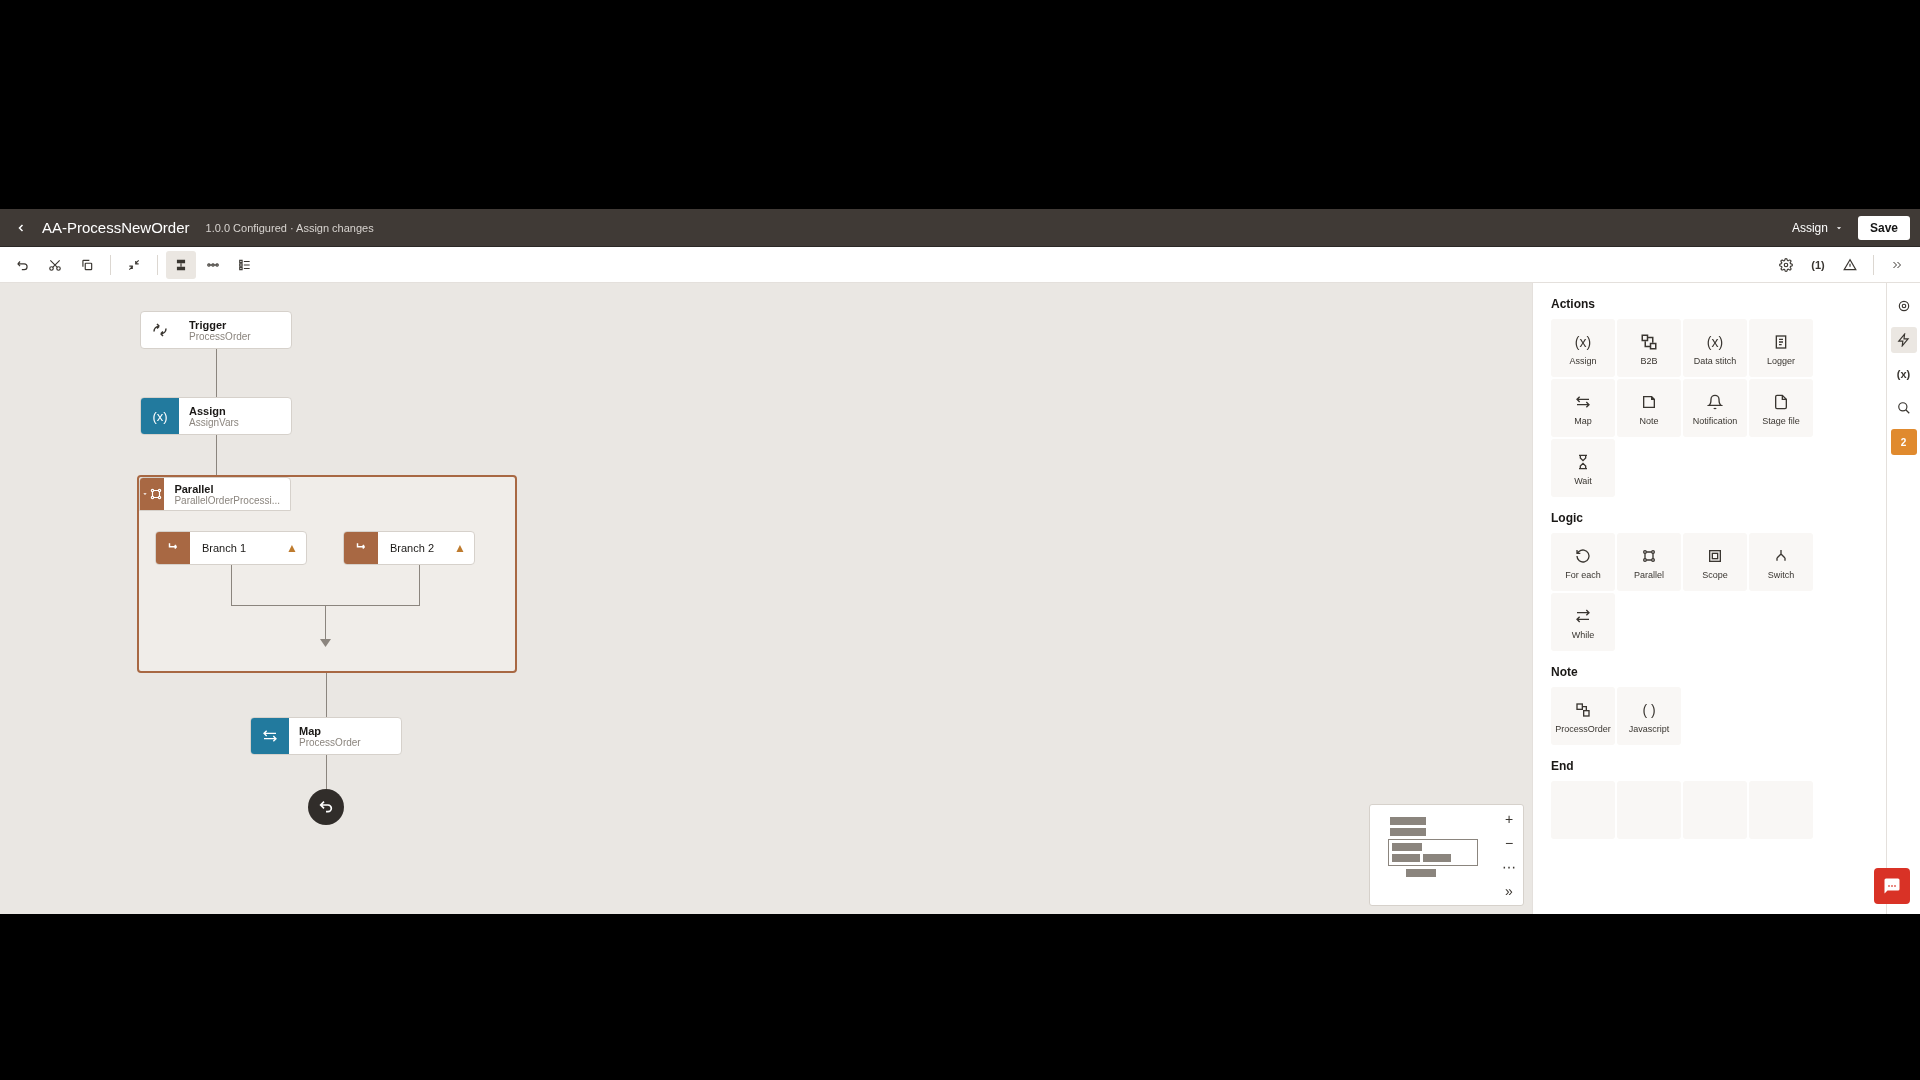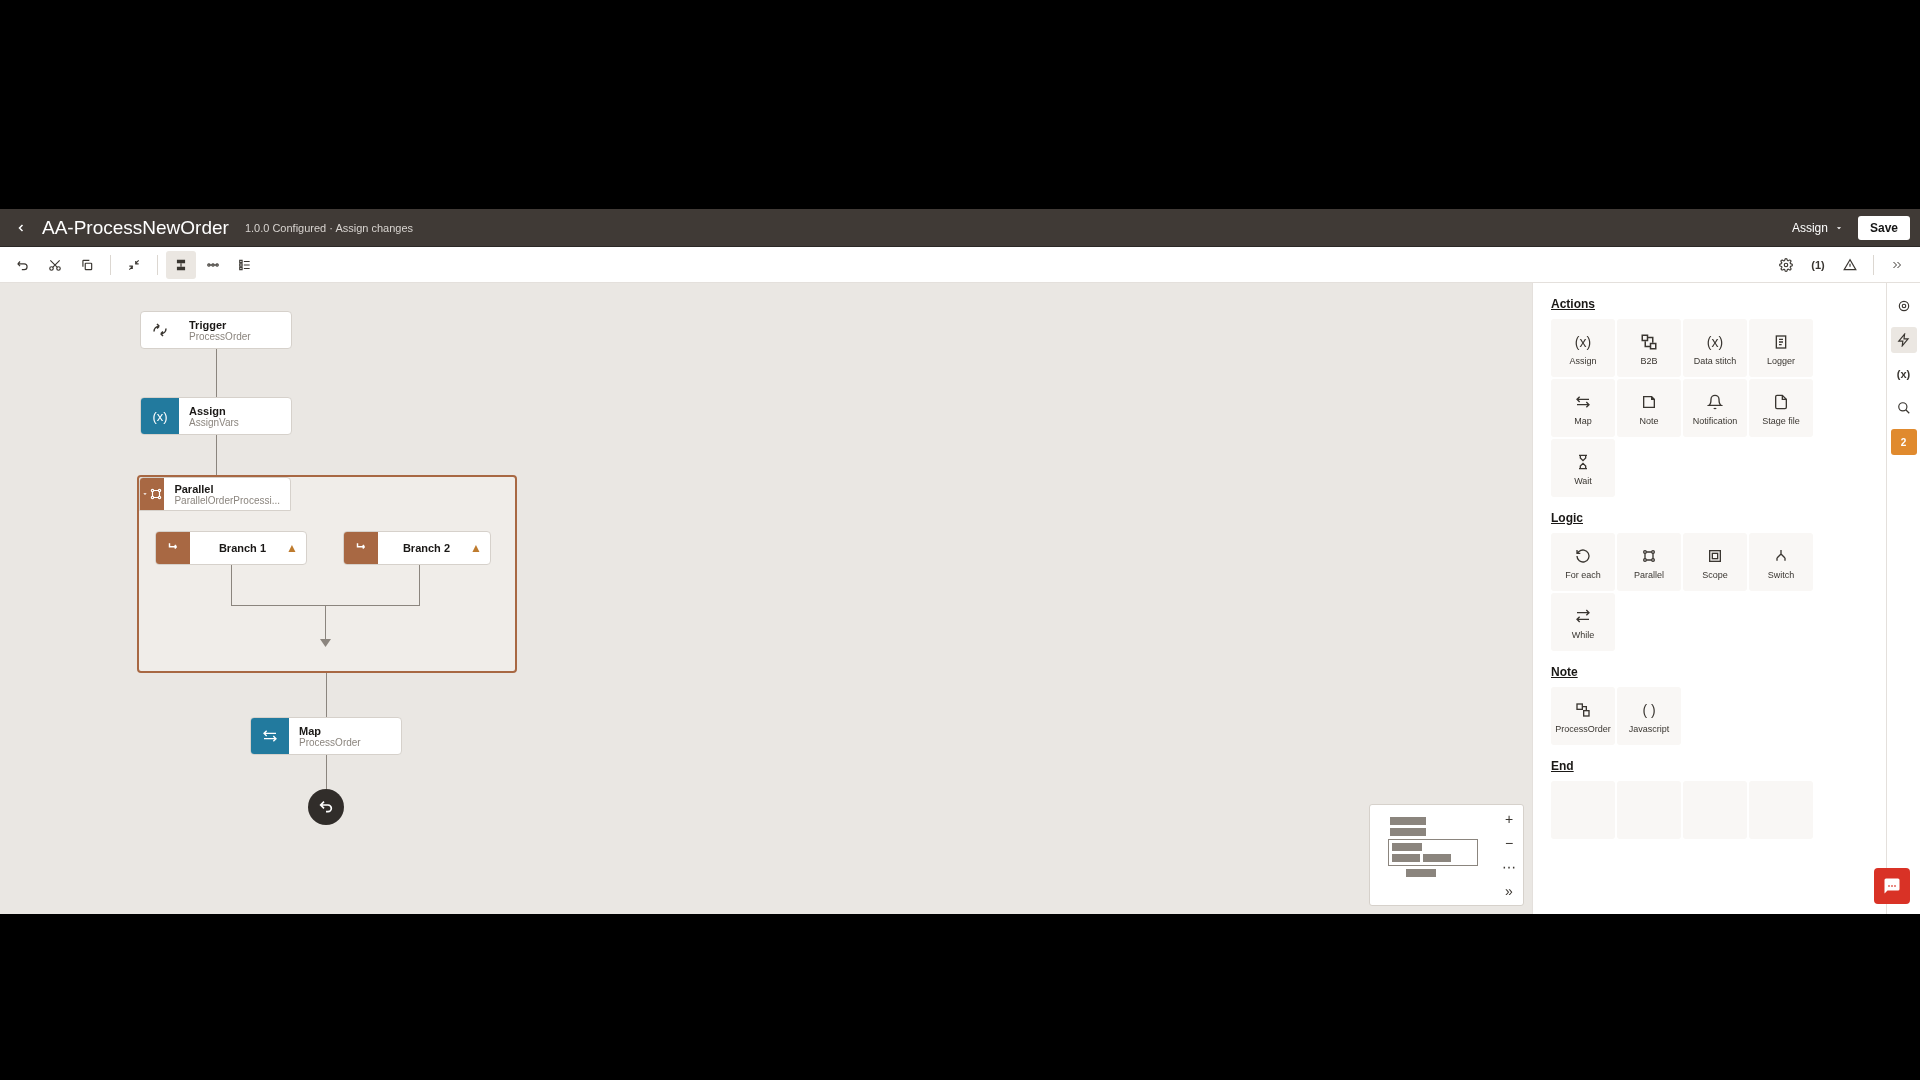--- a/index.html
+++ b/index.html
@@ -5,21 +5,21 @@
 * { box-sizing: border-box; margin: 0; padding: 0; font-family: -apple-system, BlinkMacSystemFont, "Segoe UI", Arial, sans-serif; }
 body { background: #000; width: 1920px; height: 1080px; overflow: hidden; }
 .app { position: absolute; top: 209px; left: 0; right: 0; bottom: 166px; background: #fff; display: flex; flex-direction: column; }
 .topbar { height: 34px; background: #312d2a; display: flex; align-items: center; padding: 0 12px; color: #fff; }
 .topbar .brand { font-size: 18px; font-weight: 700; letter-spacing: 2px; }
 .topbar .spacer { flex: 1; }
 .topbar .ticon { width: 28px; height: 28px; display: flex; align-items: center; justify-content: center; cursor: pointer; }
 .topbar .avatar { width: 26px; height: 26px; border-radius: 50%; background: #6b5248; color: #fff; font-size: 11px; display: flex; align-items: center; justify-content: center; margin-left: 6px; }
 .subbar { height: 38px; background: #403a36; display: flex; align-items: center; padding: 0 10px; color: #fff; border-bottom: 1px solid #2b2826; }
 .subbar .back { width: 22px; height: 22px; display: flex; align-items: center; justify-content: center; margin-right: 10px; }
-.subbar .title { font-size: 19px; font-weight: 400; margin-right: 16px; }
+.subbar .title { font-size: 15px; font-weight: 400; margin-right: 16px; }
 .subbar .status { font-size: 11px; color: #d8d4d0; }
 .subbar .spacer { flex: 1; }
 .subbar .share { font-size: 12px; margin-right: 14px; display: flex; align-items: center; gap: 6px; cursor: pointer; }
 .subbar .save { background: #fff; color: #151515; font-size: 12px; padding: 5px 12px; border-radius: 3px; cursor: pointer; font-weight: 600; }
 .toolbar { height: 36px; background: #fff; border-bottom: 1px solid #e4e0dc; display: flex; align-items: center; padding: 0 8px; gap: 2px; }
 .toolbar .tbtn { width: 30px; height: 28px; display: flex; align-items: center; justify-content: center; cursor: pointer; border-radius: 3px; color: #3a3631; }
 .toolbar .tbtn.active { background: #ebe7e2; }
 .toolbar .divider { width: 1px; height: 20px; background: #dcd7d1; margin: 0 6px; }
 .toolbar .spacer { flex: 1; }
 .main { flex: 1; display: flex; overflow: hidden; position: relative; }
@@ -32,32 +32,32 @@
 .node .body .t { font-size: 11px; font-weight: 700; color: #1a1816; }
 .node .body .s { font-size: 10px; color: #8b857e; }
 .parallel { position: absolute; border: 2px solid #a86843; border-radius: 4px; background: #f0ede9; }
 .parallel .phead { position: absolute; top: 0; left: 0; height: 34px; background: #fff; border: 1px solid #d6d1cb; border-radius: 4px 4px 0 0; display: flex; align-items: center; }
 .parallel .phead .phicon { width: 38px; height: 100%; background: #a86843; display: flex; align-items: center; justify-content: center; color: #fff; border-radius: 3px 0 0 0; gap: 0; }
 .parallel .phead .phbody { padding: 4px 10px; }
 .parallel .phead .phbody .t { font-size: 11px; font-weight: 700; color: #1a1816; }
 .parallel .phead .phbody .s { font-size: 10px; color: #8b857e; }
 .branch { position: absolute; background: #fff; border: 1px solid #d6d1cb; border-radius: 4px; display: flex; align-items: center; height: 34px; }
 .branch .bicon { width: 34px; height: 100%; background: #a86843; display: flex; align-items: center; justify-content: center; color: #fff; border-radius: 3px 0 0 3px; }
-.branch .blabel { padding: 0 20px; font-size: 11px; font-weight: 700; color: #1a1816; flex: 1; text-align: right; }
+.branch .blabel { padding: 0 12px; font-size: 11px; font-weight: 400; color: #1a1816; flex: 1; }
 .branch .bwarn { width: 20px; color: #be7b2e; font-size: 12px; }
 .endnode { position: absolute; width: 36px; height: 36px; border-radius: 50%; background: #312d2a; color: #fff; display: flex; align-items: center; justify-content: center; }
 .line { position: absolute; background: #8b857e; }
 .minimap { position: absolute; bottom: 8px; right: 8px; width: 155px; height: 102px; background: #fff; border: 1px solid #d6d1cb; border-radius: 3px; }
 .minimap .mctrl { position: absolute; top: 4px; right: 4px; width: 20px; display: flex; flex-direction: column; gap: 4px; }
 .minimap .mctrl .mb { width: 20px; height: 20px; display: flex; align-items: center; justify-content: center; font-size: 14px; color: #3a3631; cursor: pointer; }
 .minimap .mview { position: absolute; top: 12px; left: 18px; width: 90px; }
 .minimap .mnode { background: #8b857e; height: 8px; margin-bottom: 3px; }
 .palette { width: 354px; background: #fff; border-left: 1px solid #e4e0dc; padding: 14px 18px; overflow-y: auto; }
 .palette .sect { margin-bottom: 14px; }
-.palette .sect .stitle { font-size: 12px; font-weight: 700; color: #1a1816; margin-bottom: 8px; text-decoration: underline; }
+.palette .sect .stitle { font-size: 12px; font-weight: 700; color: #1a1816; margin-bottom: 8px; }
 .palette .grid { display: flex; flex-wrap: wrap; gap: 2px; }
 .palette .item { width: 64px; height: 58px; display: flex; flex-direction: column; align-items: center; justify-content: center; background: #f9f7f5; border-radius: 3px; cursor: pointer; }
 .palette .item .iicon { height: 24px; display: flex; align-items: center; justify-content: center; color: #3a3631; }
 .palette .item .ilabel { font-size: 9px; color: #3a3631; text-align: center; line-height: 1.1; margin-top: 3px; }
 .sidetabs { width: 34px; background: #fff; border-left: 1px solid #e4e0dc; display: flex; flex-direction: column; align-items: center; gap: 8px; padding-top: 10px; }
 .sidetabs .stbtn { width: 26px; height: 26px; display: flex; align-items: center; justify-content: center; cursor: pointer; color: #3a3631; border-radius: 3px; font-size: 13px; }
 .sidetabs .stbtn.active { background: #ebe7e2; }
 .sidetabs .stbtn.badge { background: #e08a2e; color: #fff; font-size: 10px; font-weight: 700; }
 .chat { position: absolute; right: 10px; bottom: 10px; width: 36px; height: 36px; background: #d93226; border-radius: 4px; display: flex; align-items: center; justify-content: center; color: #fff; cursor: pointer; }
 svg { display: block; }
@@ -206,21 +206,21 @@
         <div class="branch" style="top:54px;left:16px;width:152px;">
           <span class="bicon">
               <svg width="14" height="14" viewBox="0 0 24 24" fill="none" stroke="currentColor" stroke-width="2.5">
                 <path d="M6 4v6h12M18 10l-3-3M18 10l-3 3"></path>
               </svg>
             </span>
           <span class="blabel">Branch 1</span>
           <span class="bwarn">▲</span>
         </div>
 
-        <div class="branch" style="top:54px;left:204px;width:148px;">
+        <div class="branch" style="top:54px;left:204px;width:132px;">
           <span class="bicon">
               <svg width="14" height="14" viewBox="0 0 24 24" fill="none" stroke="currentColor" stroke-width="2.5">
                 <path d="M6 4v6h12M18 10l-3-3M18 10l-3 3"></path>
               </svg>
             </span>
           <span class="blabel">Branch 2</span>
           <span class="bwarn">▲</span>
         </div>
 
         <div class="line" style="top:88px;left:92px;width:1px;height:40px;"></div>

